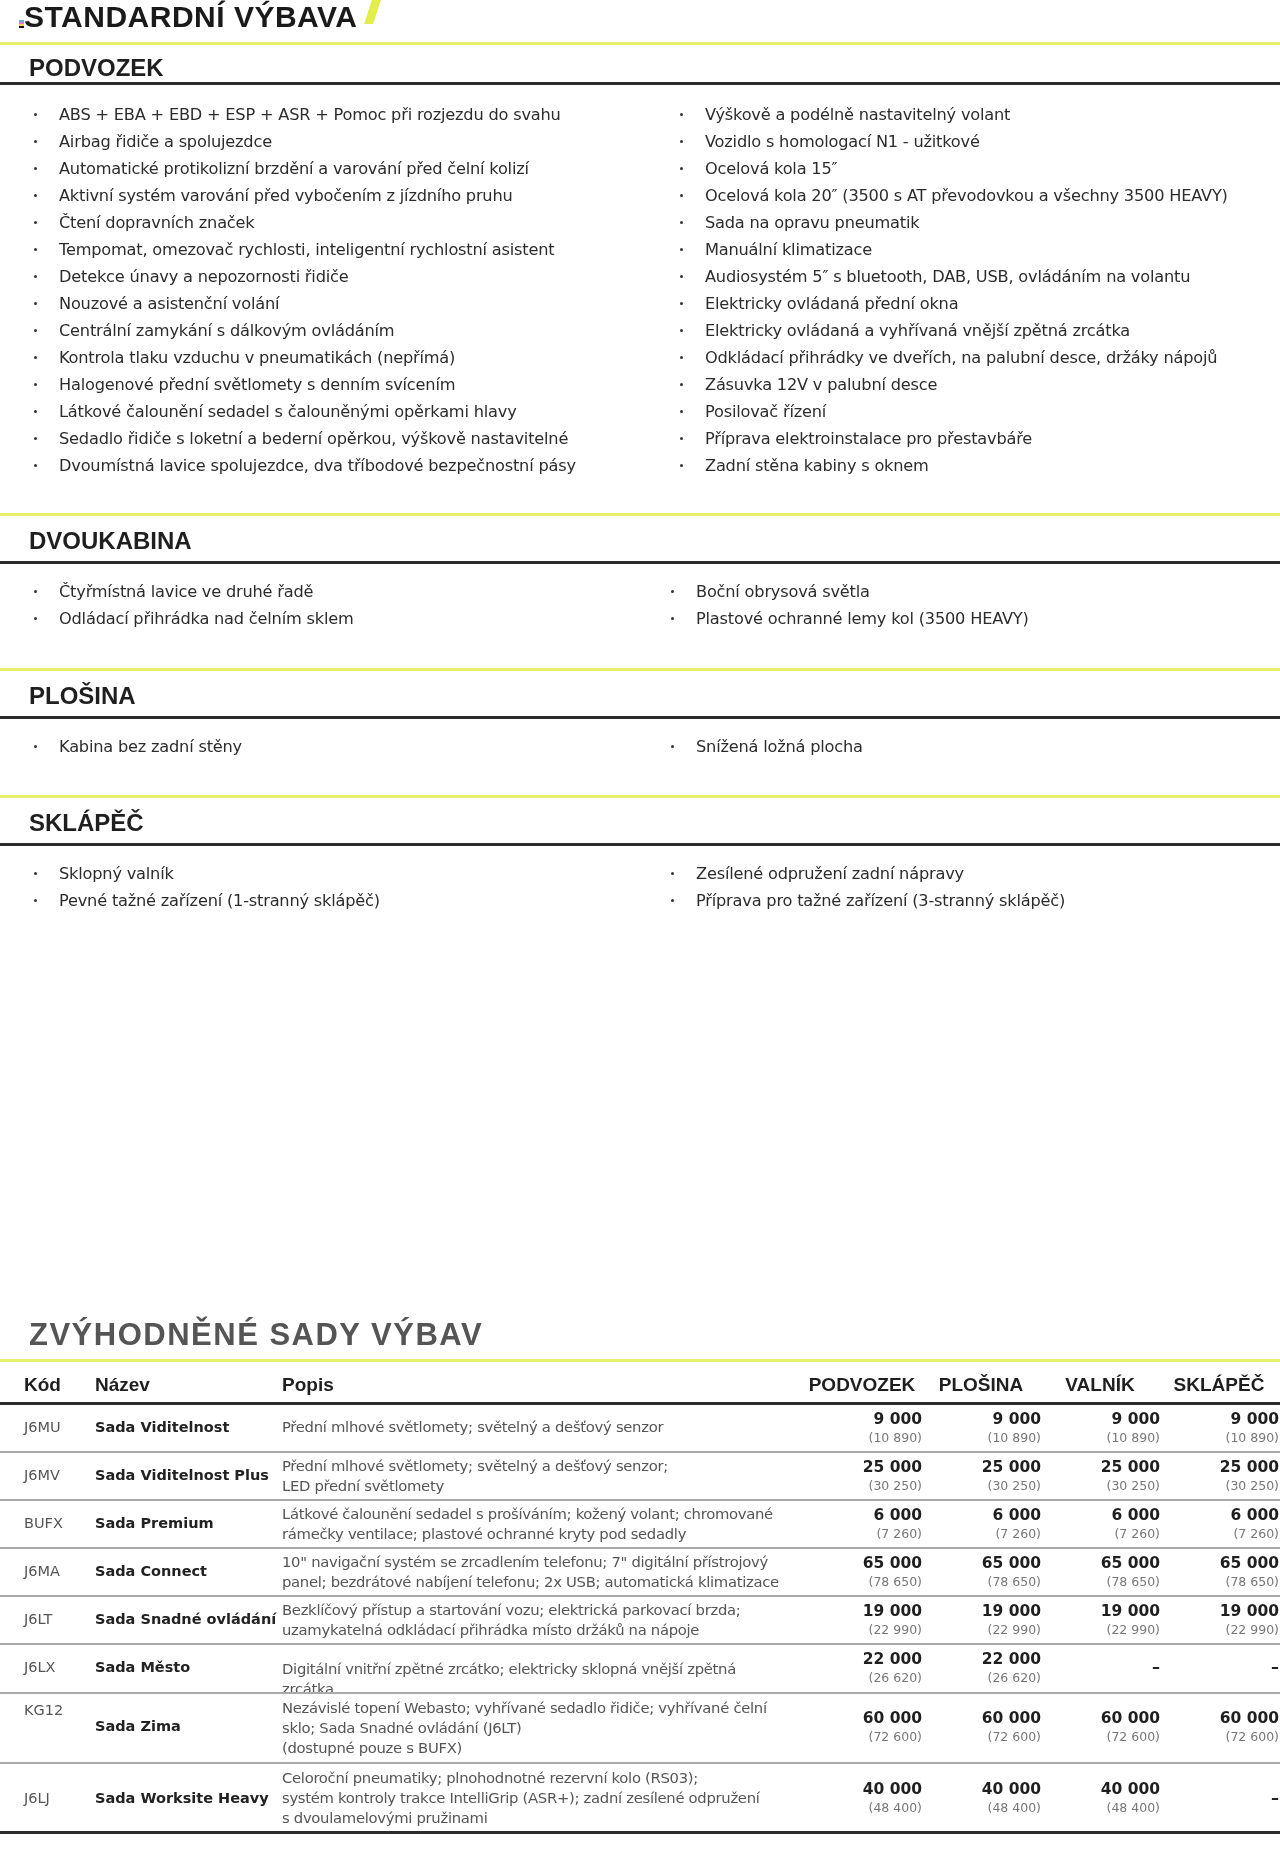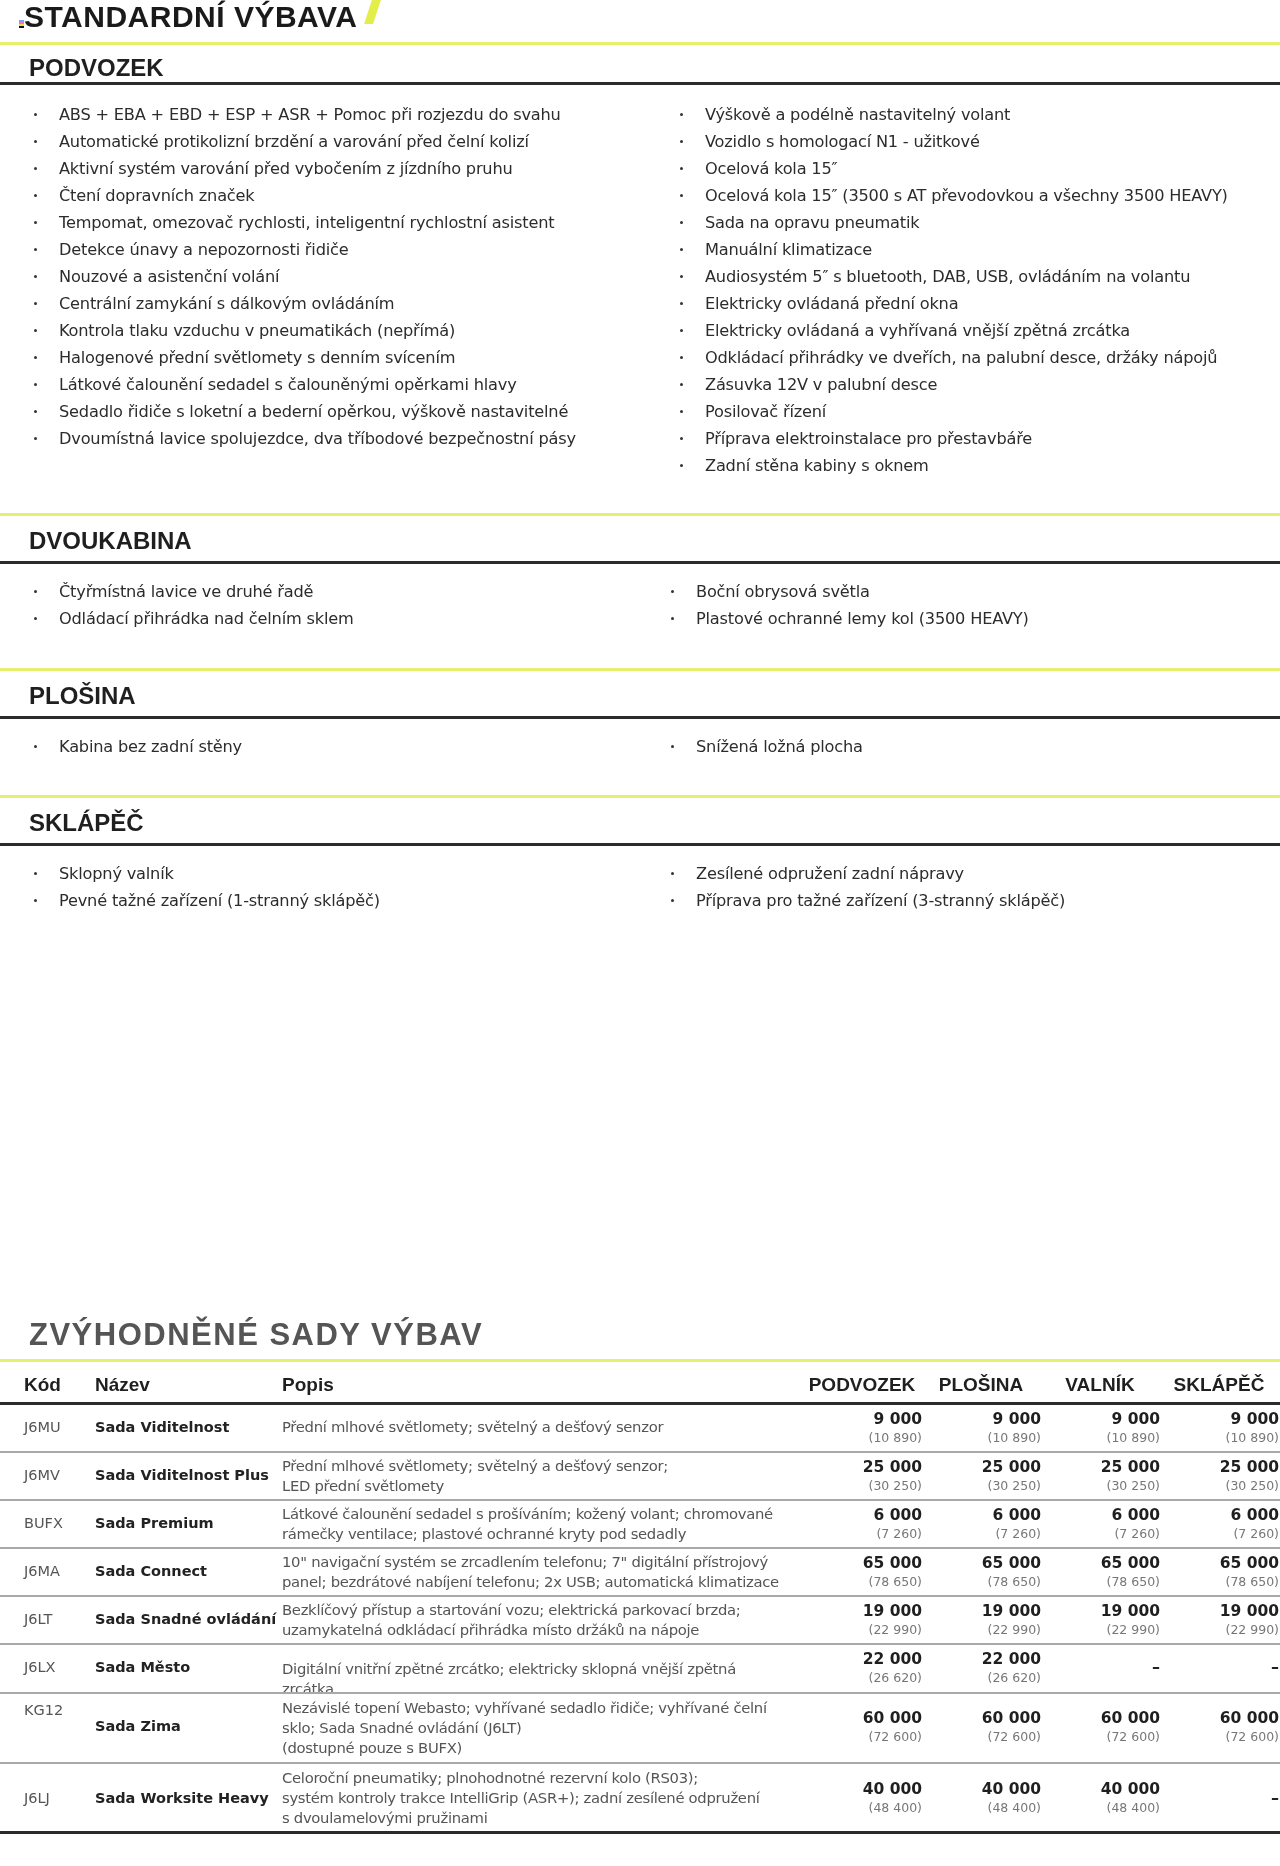--- a/index.html
+++ b/index.html
@@ -98,38 +98,39 @@
 <div class="page-title">
   <span>STANDARDNÍ VÝBAVA</span>
   <span class="title-slash"></span>
 </div>
 
 <div class="yellow-rule" style="top:42px"></div>
 <div class="section-title" style="top:53px">PODVOZEK</div>
 <div class="black-rule" style="top:82px"></div>
 <ul class="bullet-list" style="left:30px; top:101px">
   <li><span class="dot"></span><span>ABS + EBA + EBD + ESP + ASR + Pomoc při rozjezdu do svahu</span></li>
+  <li><span class="dot"></span><span>Airbag řidiče a spolujezdce</span></li>
   <li><span class="dot"></span><span>Automatické protikolizní brzdění a varování před čelní kolizí</span></li>
   <li><span class="dot"></span><span>Aktivní systém varování před vybočením z jízdního pruhu</span></li>
   <li><span class="dot"></span><span>Čtení dopravních značek</span></li>
   <li><span class="dot"></span><span>Tempomat, omezovač rychlosti, inteligentní rychlostní asistent</span></li>
   <li><span class="dot"></span><span>Detekce únavy a nepozornosti řidiče</span></li>
   <li><span class="dot"></span><span>Nouzové a asistenční volání</span></li>
   <li><span class="dot"></span><span>Centrální zamykání s dálkovým ovládáním</span></li>
   <li><span class="dot"></span><span>Kontrola tlaku vzduchu v pneumatikách (nepřímá)</span></li>
   <li><span class="dot"></span><span>Halogenové přední světlomety s denním svícením</span></li>
   <li><span class="dot"></span><span>Látkové čalounění sedadel s čalouněnými opěrkami hlavy</span></li>
   <li><span class="dot"></span><span>Sedadlo řidiče s loketní a bederní opěrkou, výškově nastavitelné</span></li>
   <li><span class="dot"></span><span>Dvoumístná lavice spolujezdce, dva tříbodové bezpečnostní pásy</span></li>
 </ul>
 <ul class="bullet-list" style="left:676px; top:101px">
   <li><span class="dot"></span><span>Výškově a podélně nastavitelný volant</span></li>
   <li><span class="dot"></span><span>Vozidlo s homologací N1 - užitkové</span></li>
   <li><span class="dot"></span><span>Ocelová kola 15″</span></li>
-  <li><span class="dot"></span><span>Ocelová kola 15″ (3500 s AT převodovkou a všechny 3500 HEAVY)</span></li>
+  <li><span class="dot"></span><span>Ocelová kola 20″ (3500 s AT převodovkou a všechny 3500 HEAVY)</span></li>
   <li><span class="dot"></span><span>Sada na opravu pneumatik</span></li>
   <li><span class="dot"></span><span>Manuální klimatizace</span></li>
   <li><span class="dot"></span><span>Audiosystém 5″ s bluetooth, DAB, USB, ovládáním na volantu</span></li>
   <li><span class="dot"></span><span>Elektricky ovládaná přední okna</span></li>
   <li><span class="dot"></span><span>Elektricky ovládaná a vyhřívaná vnější zpětná zrcátka</span></li>
   <li><span class="dot"></span><span>Odkládací přihrádky ve dveřích, na palubní desce, držáky nápojů</span></li>
   <li><span class="dot"></span><span>Zásuvka 12V v palubní desce</span></li>
   <li><span class="dot"></span><span>Posilovač řízení</span></li>
   <li><span class="dot"></span><span>Příprava elektroinstalace pro přestavbáře</span></li>
   <li><span class="dot"></span><span>Zadní stěna kabiny s oknem</span></li>

